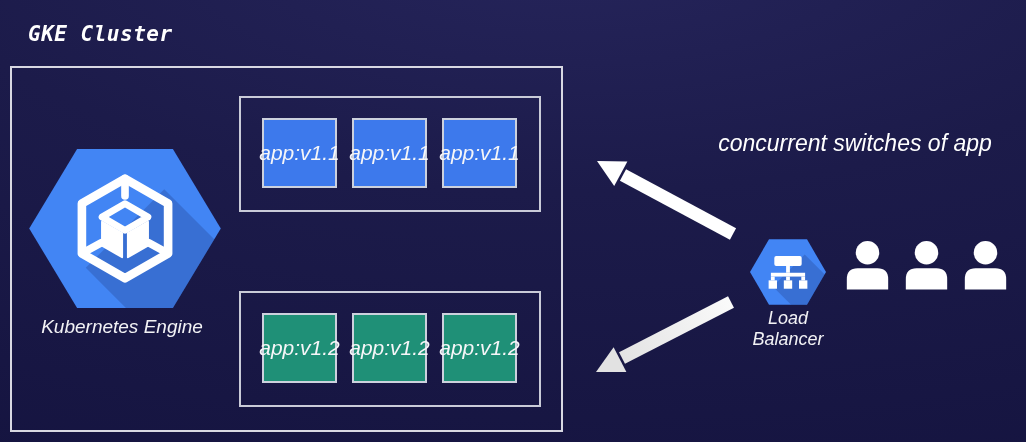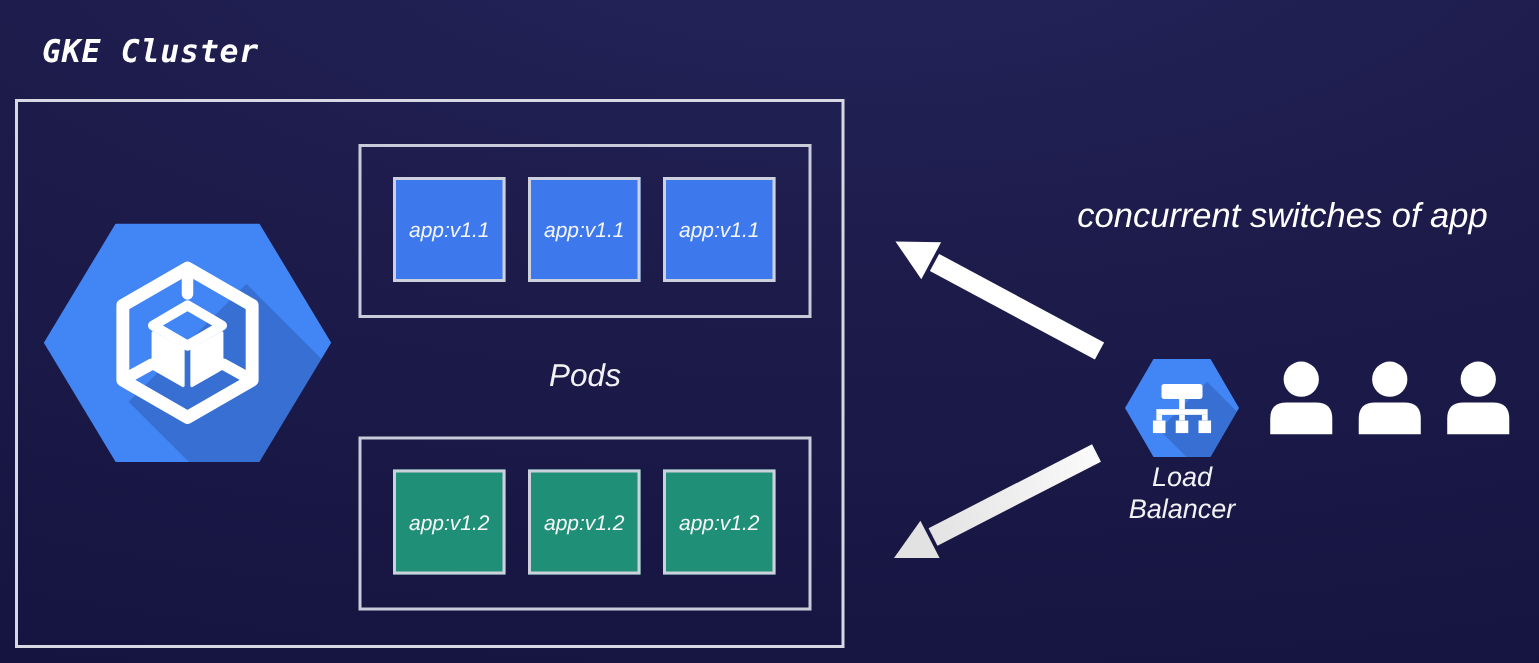--- a/index.html
+++ b/index.html
@@ -19,21 +19,21 @@
   }
   .pod-group{
     position:absolute;width:302px;height:116px;border:2px solid #c9cbd8;
     box-sizing:border-box;display:flex;gap:15px;padding:20px 0 0 21px;
   }
   .pg1{left:239px;top:96px}
   .pg2{left:239px;top:291px}
   .pod{
     width:75px;height:70px;border:2px solid #ccd1dd;box-sizing:border-box;
     display:flex;align-items:center;justify-content:center;
-    color:#f6f6f8;font-size:14px;
+    color:#f6f6f8;font-size:21px;
   }
   .pods-label{
     position:absolute;left:290px;top:239px;width:200px;text-align:center;
     color:#f2f2f5;font-size:21px;
   }
   .engine-icon{position:absolute;left:28px;top:149px;width:194px;height:159px}
   .engine-label{
     position:absolute;left:12px;top:316px;width:220px;text-align:center;
     color:#f2f2f5;font-size:19px;
   }
@@ -72,28 +72,28 @@
     <g stroke="#ffffff" fill="none" stroke-linejoin="round" stroke-linecap="round">
       <polygon points="100,31 145,57 145,109 100,135 55,109 55,57" stroke-width="9"></polygon>
       <line x1="100" y1="31" x2="100" y2="49" stroke-width="8"></line>
       <line x1="55" y1="109" x2="75" y2="98" stroke-width="8"></line>
       <line x1="145" y1="109" x2="125" y2="98" stroke-width="8"></line>
       <polygon points="100,57 124,71 100,85 76,71" stroke-width="7"></polygon>
     </g>
     <polygon points="76,76 97,88 97,113 76,101" fill="#ffffff" stroke="#ffffff" stroke-width="2" stroke-linejoin="round"></polygon>
     <polygon points="124,76 103,88 103,113 124,101" fill="#ffffff" stroke="#ffffff" stroke-width="2" stroke-linejoin="round"></polygon>
   </svg>
+  <div class="engine-label">Kubernetes Engine</div>
 
   <div class="pod-group pg1">
     <div class="pod" style="background: rgb(61, 121, 236);">app:v1.1</div>
     <div class="pod" style="background: rgb(61, 121, 236);">app:v1.1</div>
     <div class="pod" style="background: rgb(61, 121, 236);">app:v1.1</div>
   </div>
 
-  <div class="pods-label">Pods</div>
 
   <div class="pod-group pg2">
     <div class="pod" style="background: rgb(31, 144, 119);">app:v1.2</div>
     <div class="pod" style="background: rgb(31, 144, 119);">app:v1.2</div>
     <div class="pod" style="background: rgb(31, 144, 119);">app:v1.2</div>
   </div>
 
   <svg class="arrows" viewBox="0 0 1026 442">
     <defs>
       <linearGradient id="arrGrad" x1="731" y1="302" x2="596" y2="372" gradientUnits="userSpaceOnUse">

